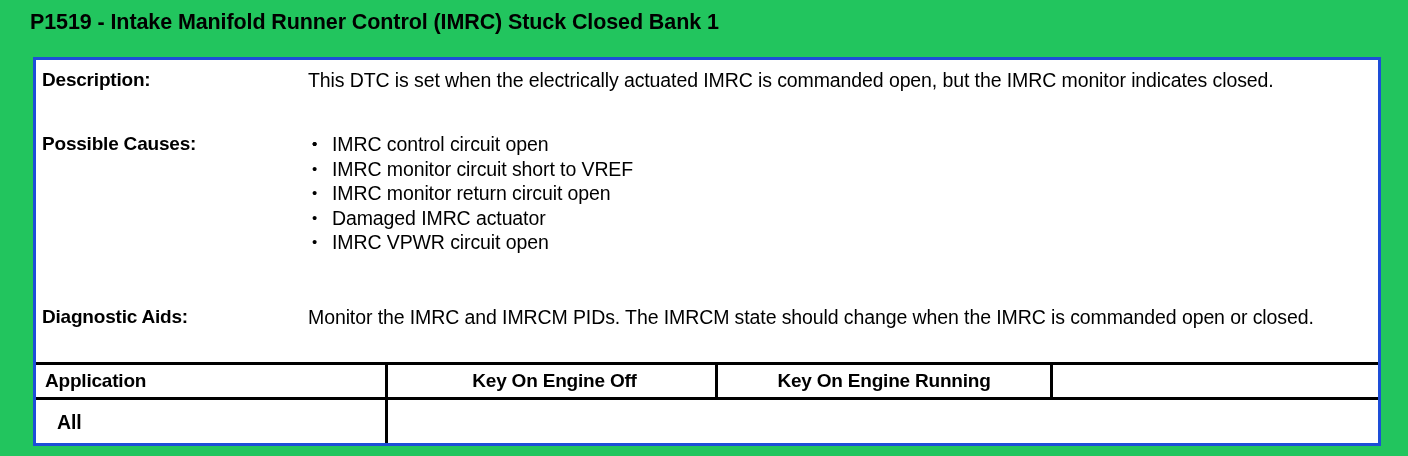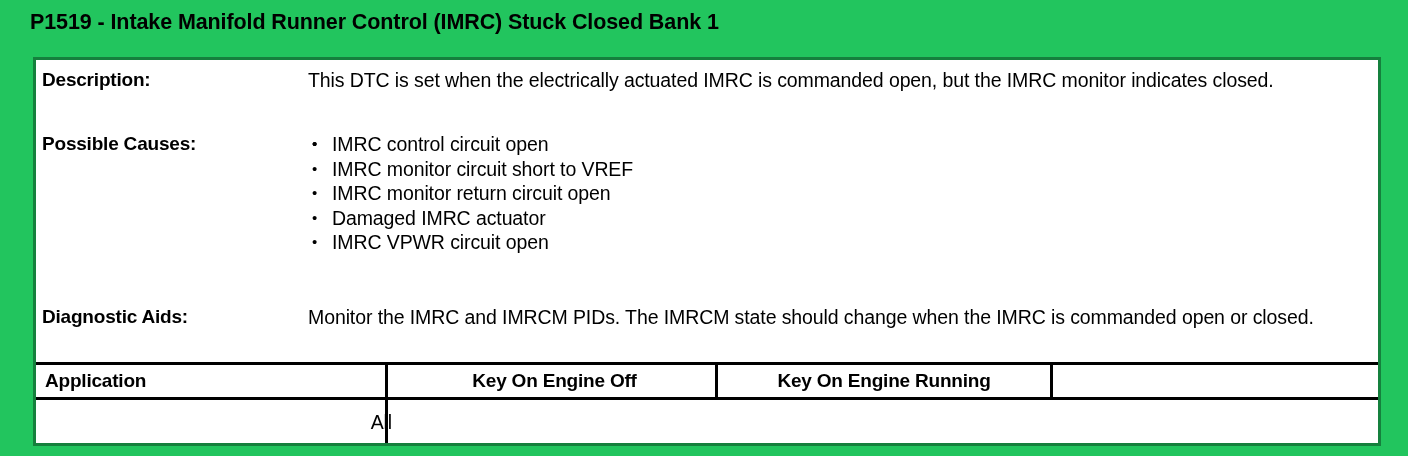--- a/index.html
+++ b/index.html
@@ -33,21 +33,21 @@
     line-height: 26px;
   }
 
   
   .dtc-table {
     position: absolute;
     left: 33px;
     top: 57px;
     width: 1348px;
     height: 389px;
-    border: 3px solid #15803d;
+    border: 3px solid #1d4ed8;
     box-sizing: border-box;
     background: #fff;
   }
 
   
   .info-section {
     position: relative;
     height: 302px;
     box-sizing: border-box;
   }
@@ -139,21 +139,21 @@
 
   .body-cell {
     position: absolute;
     top: 38px;
     height: 45px;
     line-height: 45px;
     font-size: 19.5px;
     letter-spacing: -0.1px;
     white-space: nowrap;
   }
-  .body-cell.left-align { text-align: right; padding-left: 7px; }
+  .body-cell.left-align { text-align: left; padding-left: 21px; font-weight: bold; }
   .body-cell.center     { text-align: center; }
 </style>
 </head>
 <body>
 
 <div id="page">
 
   <div class="page-title">P1519 - Intake Manifold Runner Control (IMRC) Stuck Closed Bank 1</div>
 
   <div class="dtc-table">

